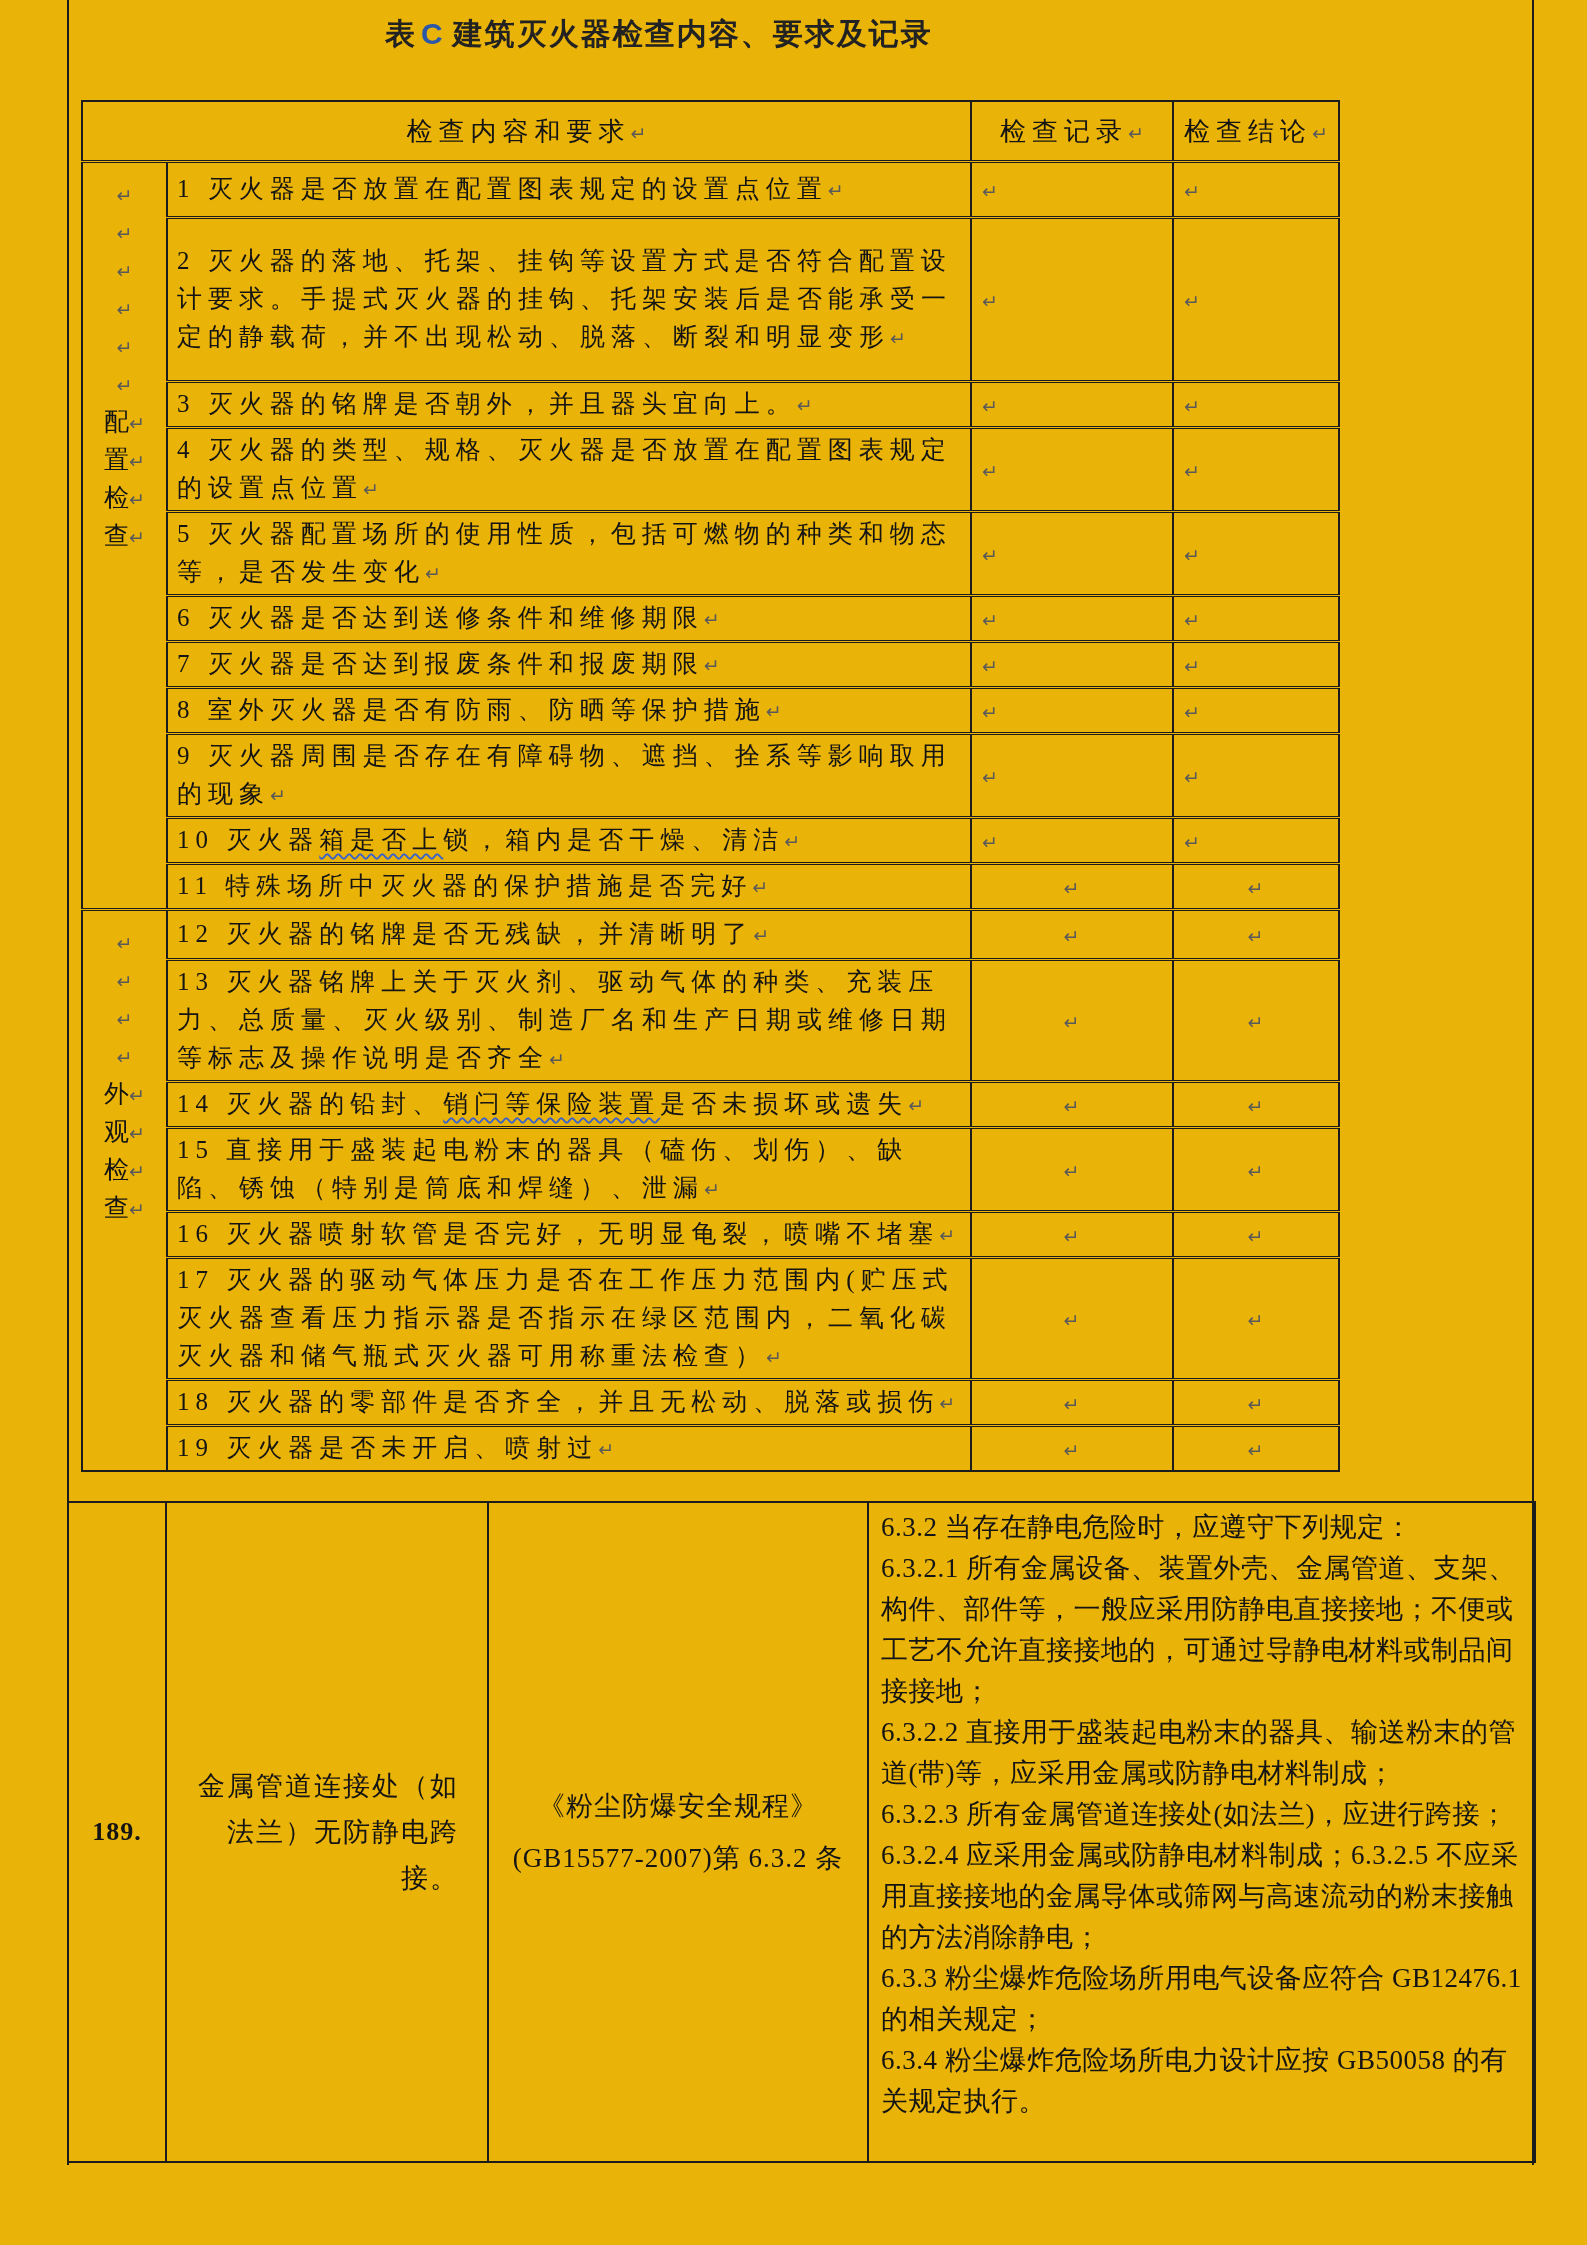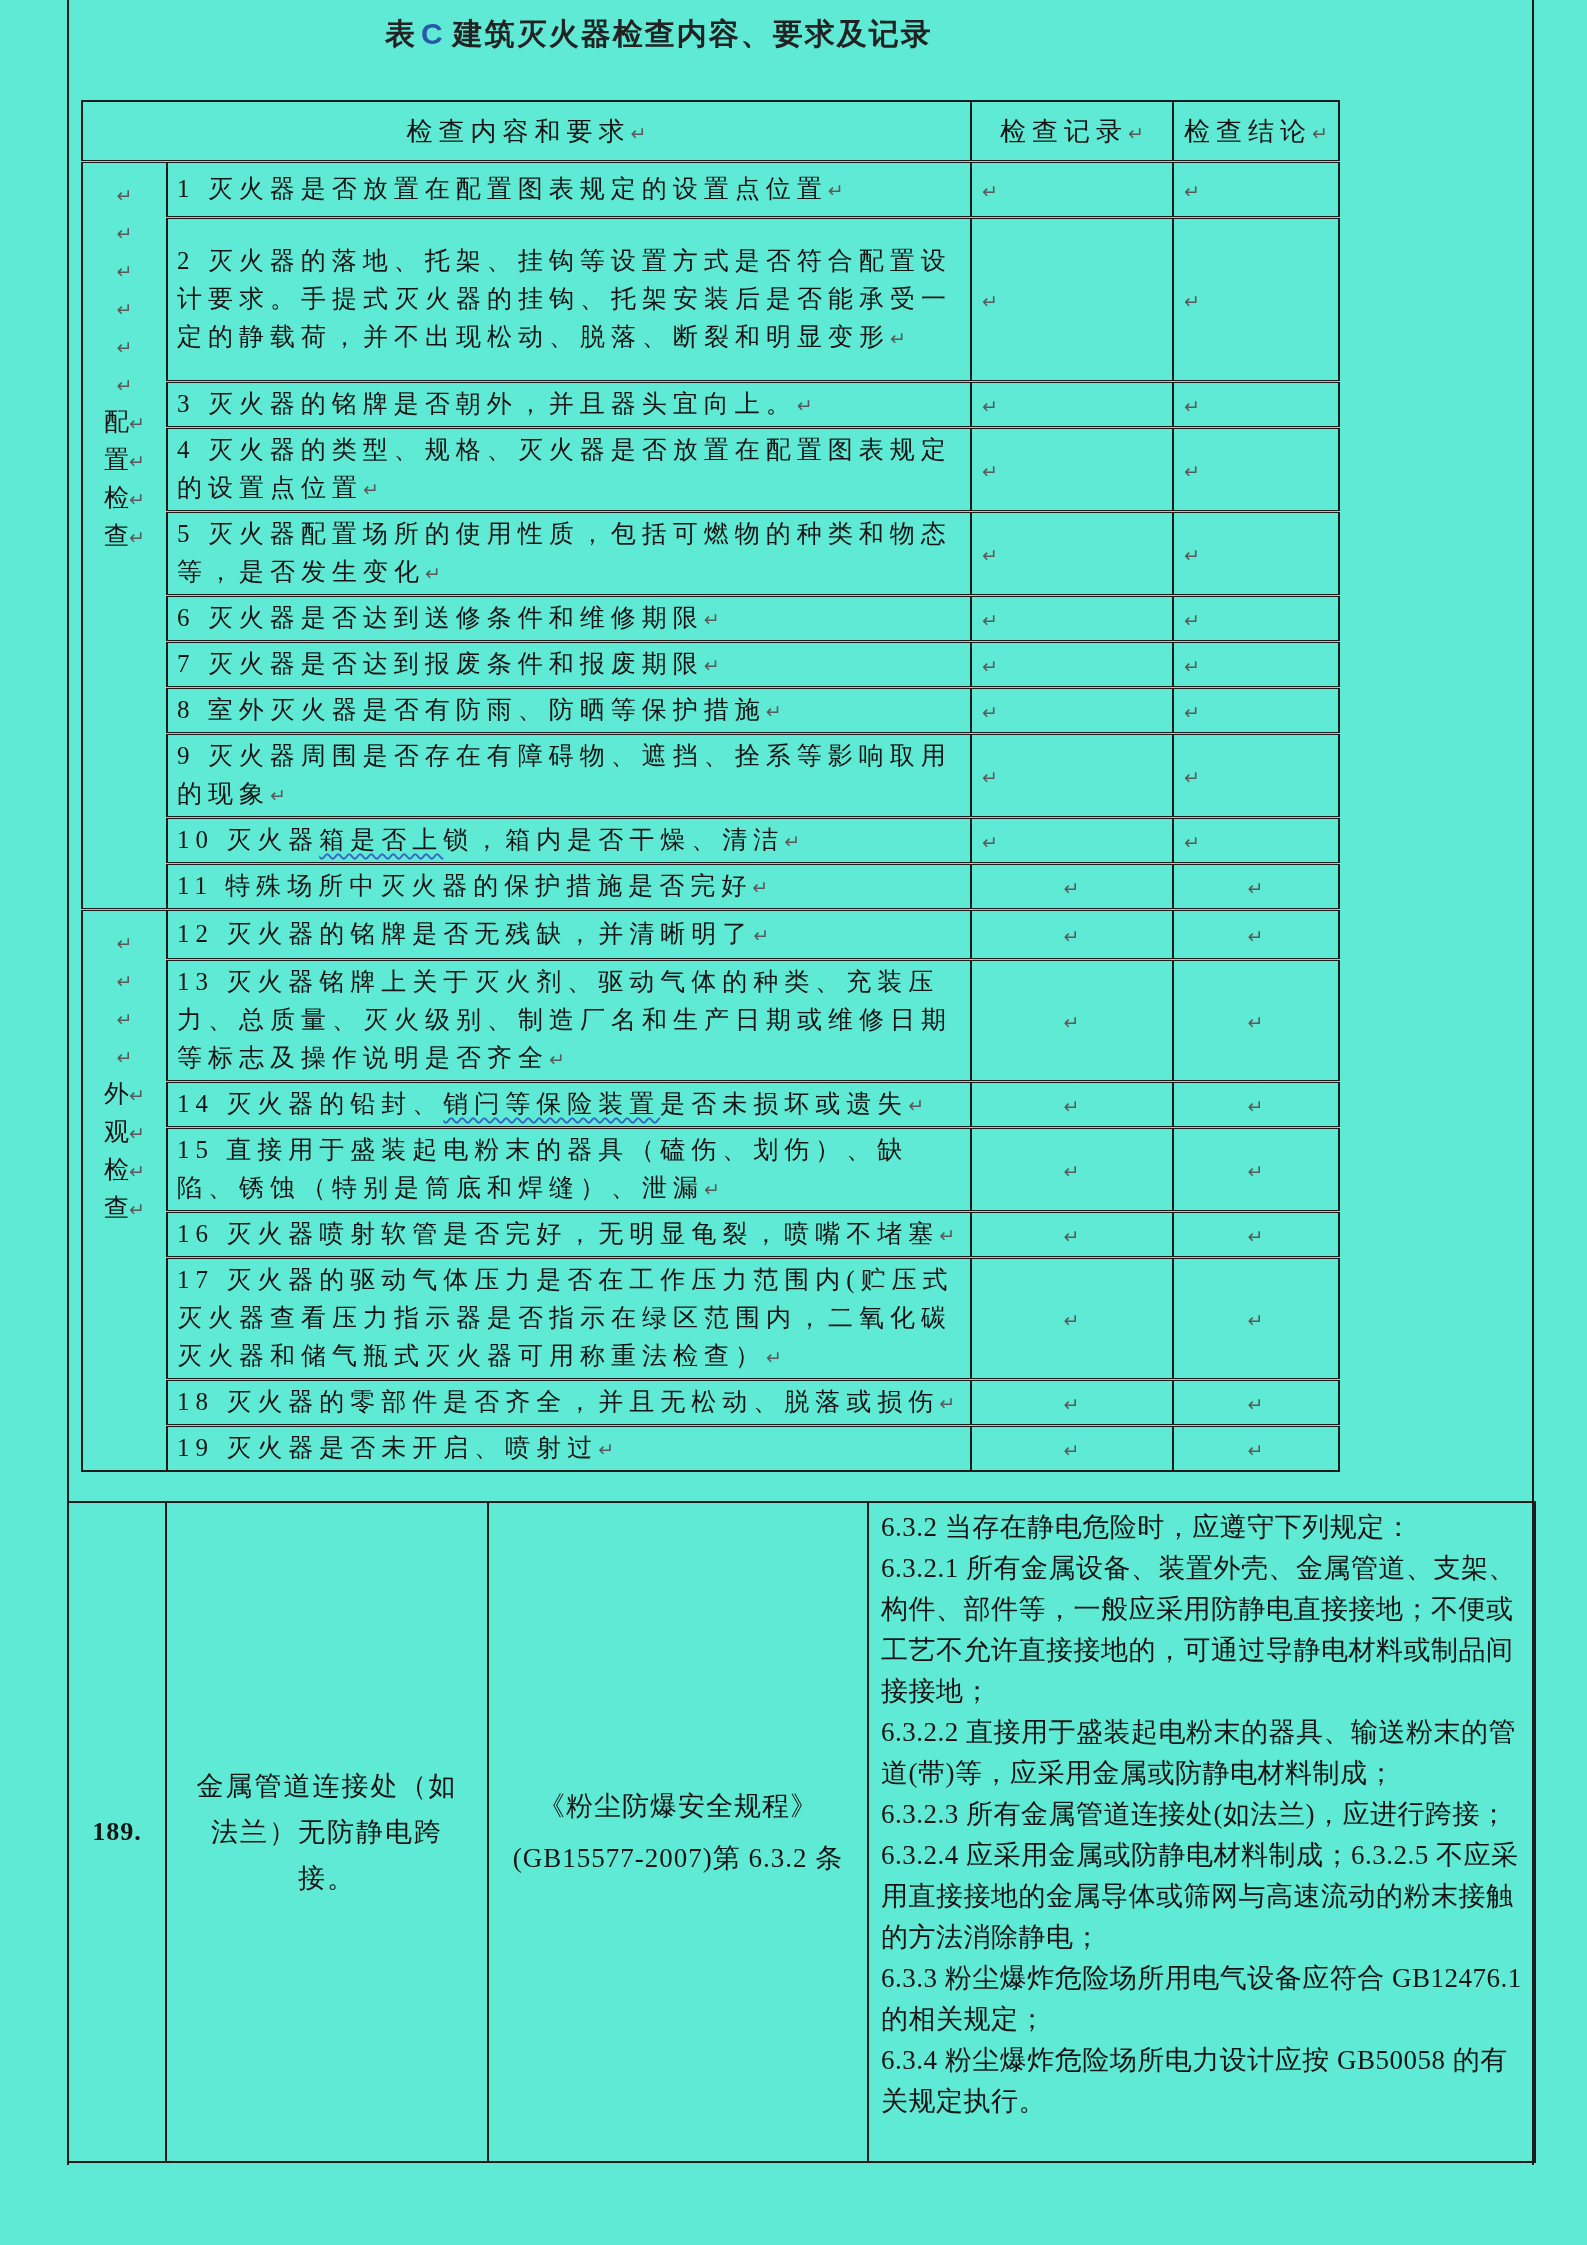--- a/index.html
+++ b/index.html
@@ -1,18 +1,18 @@
 <!DOCTYPE html>
 <html style="--accent: #2b57a8; --wavy: #3a62c9; --line: #1c1c1c;"><head>
 <meta charset="utf-8">
 <style>
   html,body{margin:0;padding:0;background:#ffffff;}
   body{width:1587px;height:2245px;position:relative;
        font-family:"Liberation Serif","DejaVu Serif",serif;color:#141414;}
-  .page{position:absolute;left:0;top:0;width:1587px;height:2245px;overflow:hidden;background:#5eead4;}
+  .page{position:absolute;left:0;top:0;width:1587px;height:2245px;overflow:hidden;background:#eab308;}
 
   
   .vline{position:absolute;top:0;width:2px;height:2165px;background:var(--line);}
   .vline.left{left:67px;}
   .vline.right{left:1532px;}
 
   
   .title{position:absolute;left:385px;top:14px;white-space:nowrap;
          font-family:"Liberation Sans","DejaVu Sans",sans-serif;
          font-weight:700;font-size:30px;letter-spacing:2px;color:#222;}
@@ -36,21 +36,21 @@
   .markcell.ctr{padding-left:0;text-align:center;}
   .wavy{text-decoration:underline;text-decoration-style:wavy;
         text-decoration-color:var(--wavy);text-decoration-thickness:2px;
         text-underline-offset:5px;}
 
   
   .t2{position:absolute;left:67px;top:1501px;width:1467px;font-size:27px;}
   .t2 td{border:2px solid var(--line);vertical-align:middle;overflow:hidden;}
   .t2 tr{height:660px;}
   .t2 .c1{text-align:center;font-weight:700;font-size:26px;letter-spacing:1px;border-radius:28px;}
-  .t2 .c2{padding:0 20px;letter-spacing:2px;line-height:46px;text-align:center;}
+  .t2 .c2{padding:0 28px;letter-spacing:2px;line-height:46px;text-align:right;}
   .t2 .c3{text-align:center;letter-spacing:1px;line-height:52px;padding:0 8px;}
   .t2 .c4{vertical-align:top;text-align:left;padding:4px 6px 6px 12px;
           line-height:41px;letter-spacing:0.5px;}
   .clause{margin:0;}
 </style>
 </head>
 <body>
 
 <div class="page">
 

